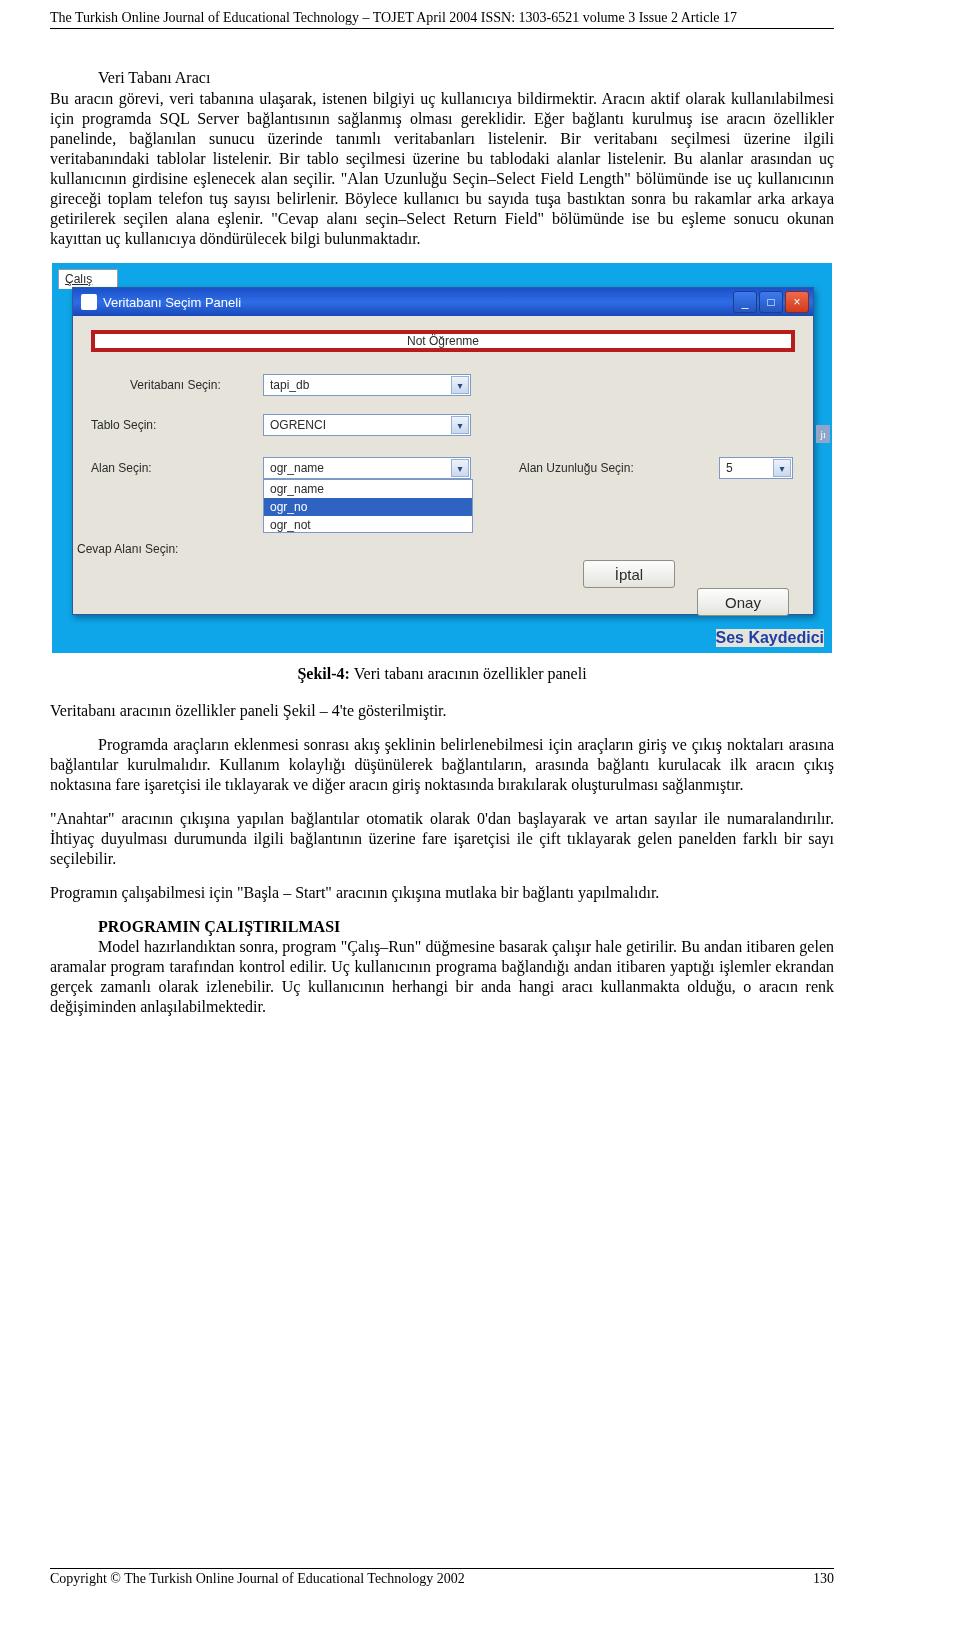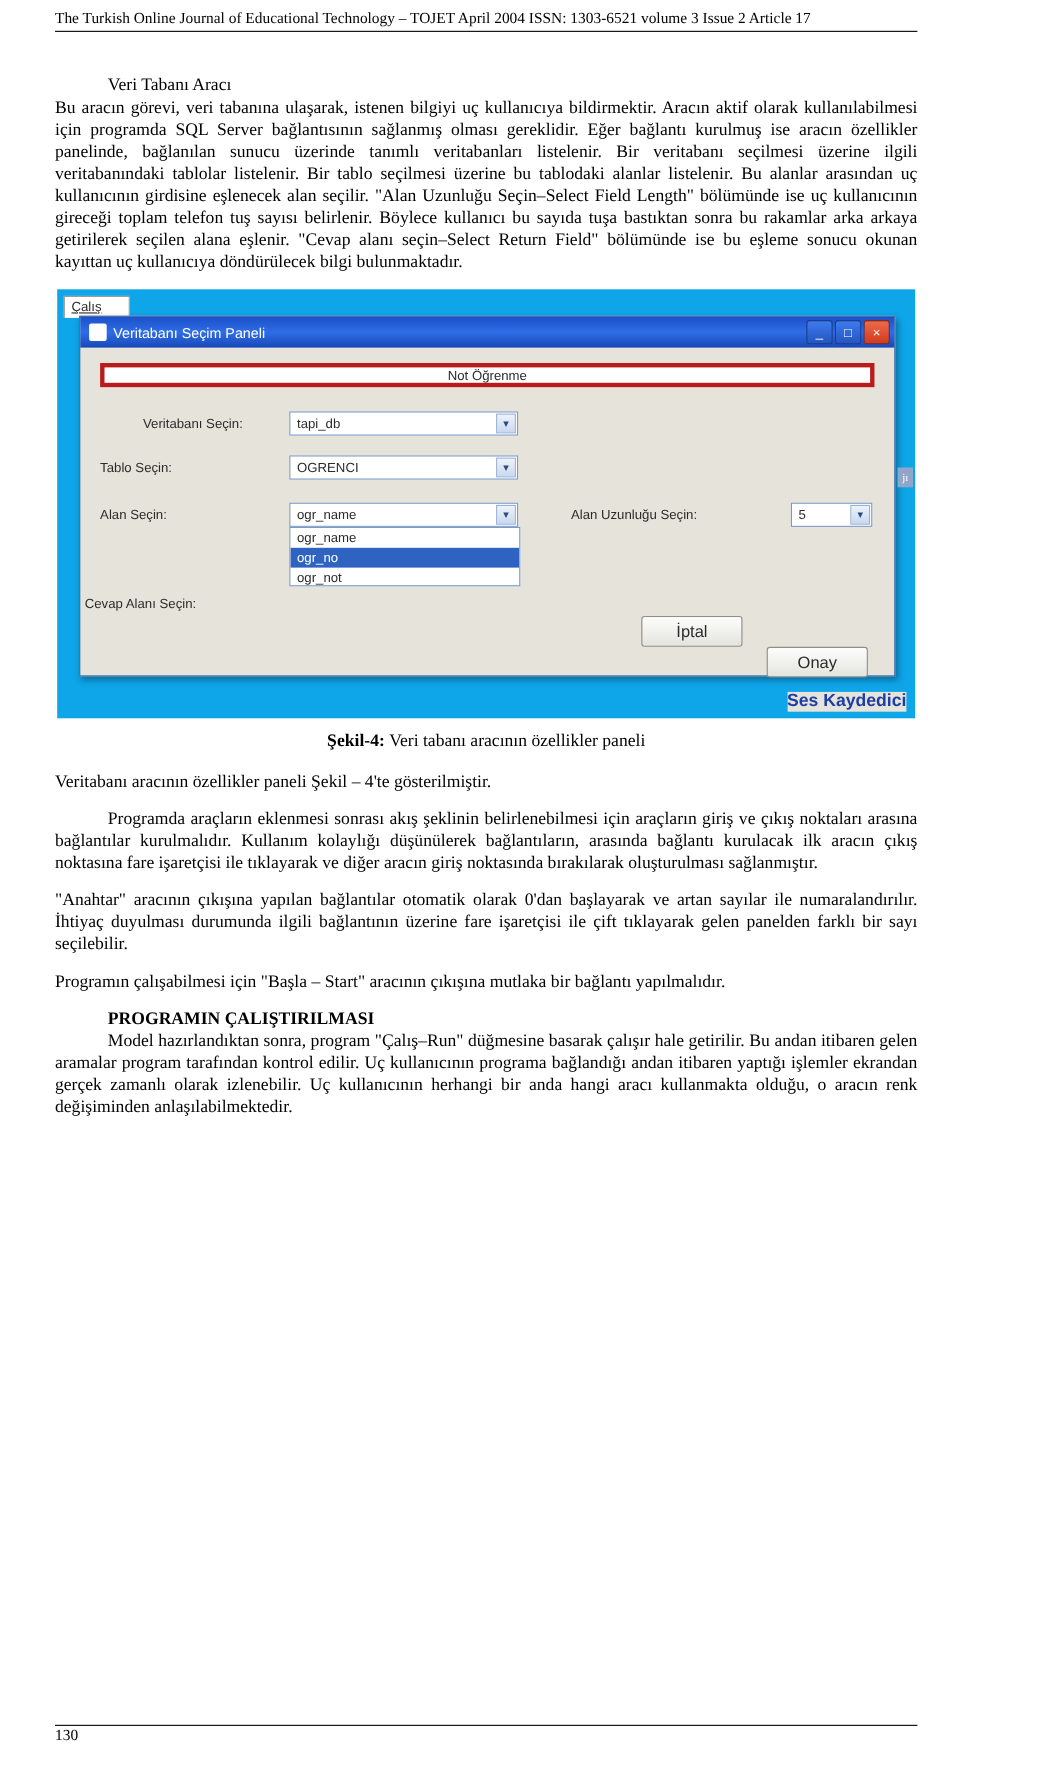--- a/index.html
+++ b/index.html
@@ -328,17 +328,18 @@
 
 <p class="para">"Anahtar" aracının çıkışına yapılan bağlantılar otomatik olarak 0'dan başlayarak ve artan sayılar ile numaralandırılır. İhtiyaç duyulması durumunda ilgili bağlantının üzerine fare işaretçisi ile çift tıklayarak gelen panelden farklı bir sayı seçilebilir.</p>
 
 <p class="para">Programın çalışabilmesi için "Başla – Start" aracının çıkışına mutlaka bir bağlantı yapılmalıdır.</p>
 
 <p class="para-no-margin bold" style="text-indent:48px; margin-top:10px;">PROGRAMIN ÇALIŞTIRILMASI</p>
 <p class="para" style="text-indent:48px;">Model hazırlandıktan sonra, program "Çalış–Run" düğmesine basarak çalışır hale getirilir.  Bu andan itibaren gelen aramalar program tarafından kontrol edilir. Uç kullanıcının programa bağlandığı andan itibaren yaptığı işlemler ekrandan gerçek zamanlı olarak izlenebilir. Uç kullanıcının herhangi bir anda hangi aracı kullanmakta olduğu, o aracın renk değişiminden anlaşılabilmektedir.</p>
 
 <div class="footer">
   <div class="footer-row">
+    <span>Copyright © The Turkish Online Journal of Educational Technology 2002</span>
     <span>130</span>
   </div>
 </div>
 
 </div>
 
 </body></html>

